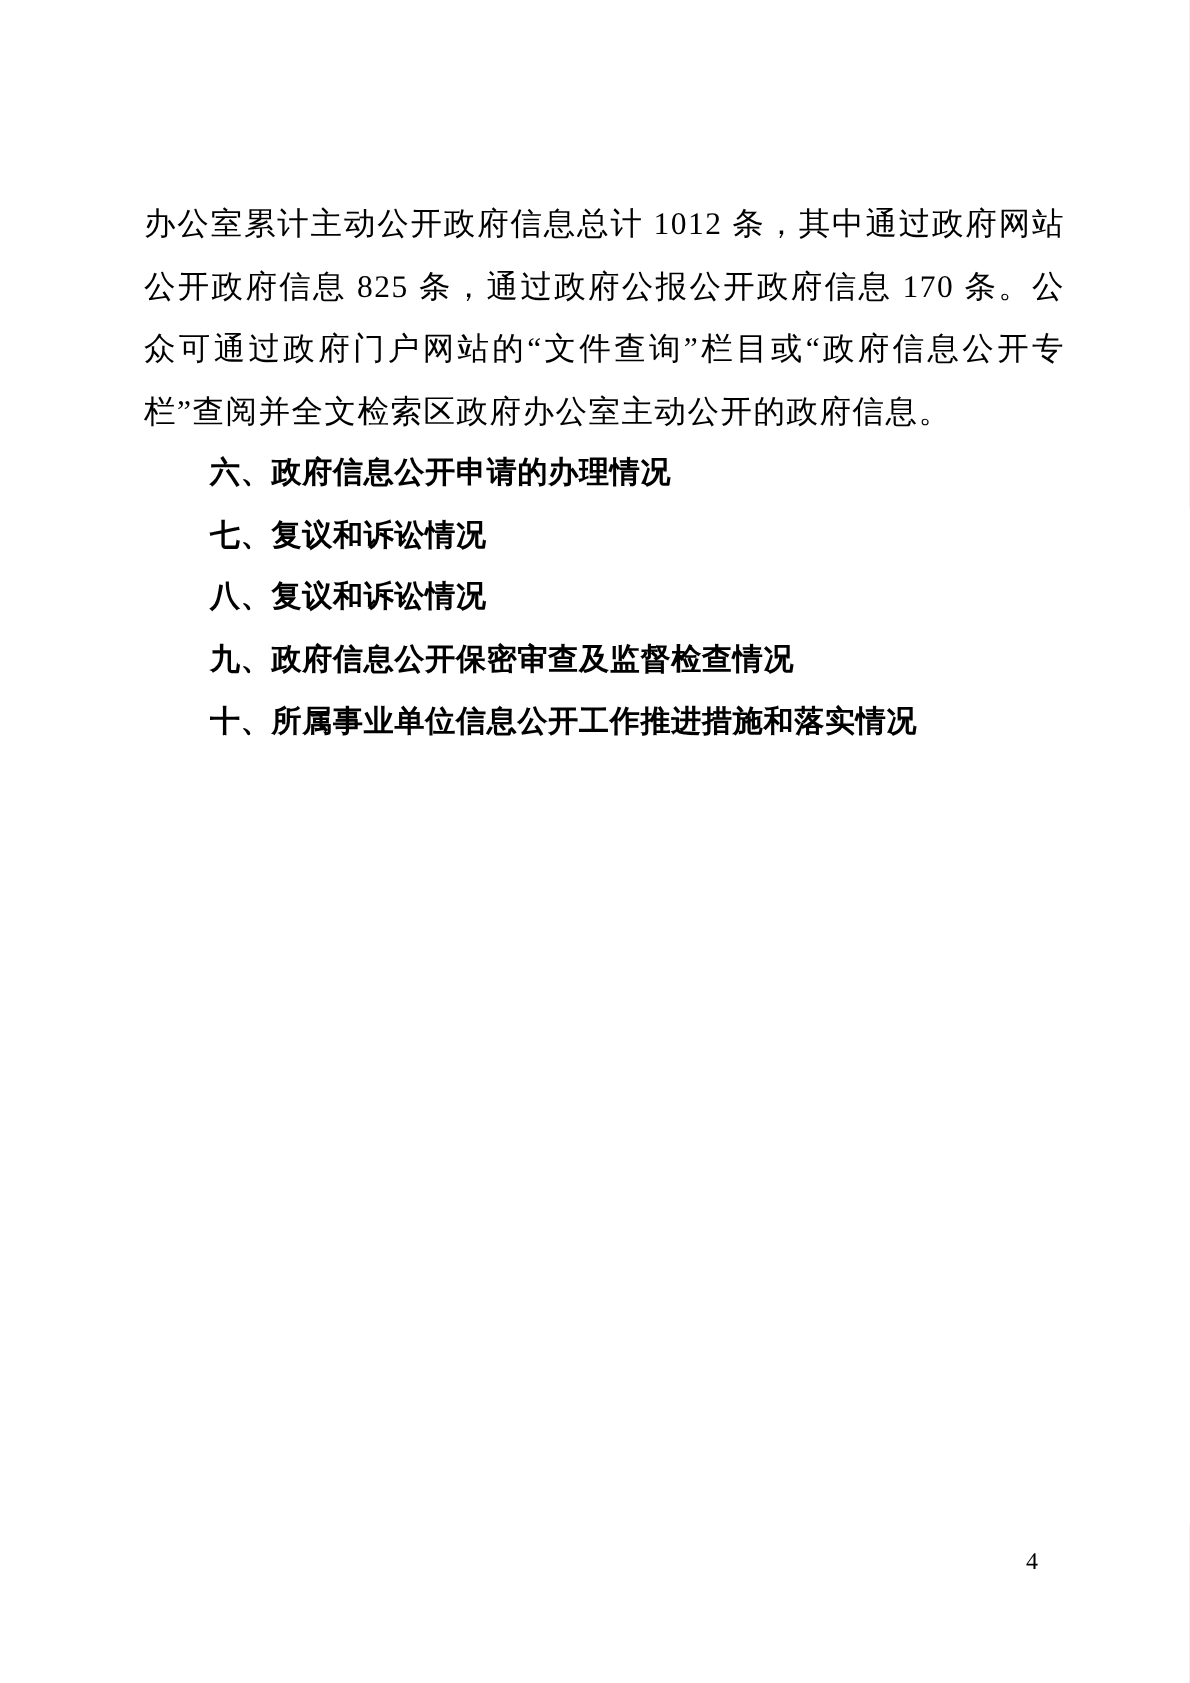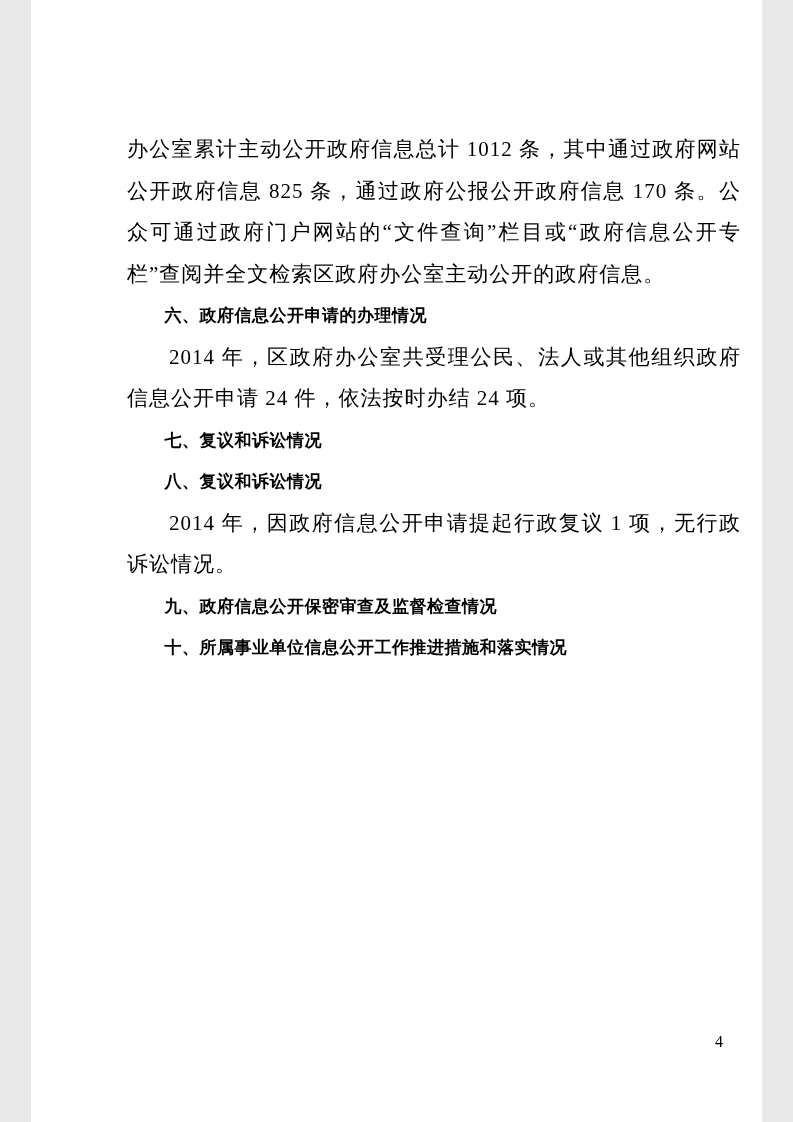--- a/index.html
+++ b/index.html
@@ -2,21 +2,21 @@
 <html><head>
 <meta charset="utf-8">
 <style>
   html, body {
     margin: 0;
     padding: 0;
     background: #e8e8e8;
   }
   .page {
     position: relative;
-    width: 731px;
+    width: 793px;
     height: 1122px;
     margin: 0 auto;
     background: #ffffff;
     color: #000000;
     font-family: "Liberation Serif", "DejaVu Serif", serif;
     overflow: hidden;
   }
   .content {
     position: absolute;
     left: 96px;
@@ -29,21 +29,21 @@
     line-height: 41.5px;
     letter-spacing: 1px;
     text-align: justify;
     word-break: break-all;
   }
   .para.indented {
     text-indent: 2em;
   }
   .heading {
     margin: 0;
-    font-size: 17px;
+    font-size: 20px;
     line-height: 41.5px;
     font-weight: bold;
     letter-spacing: 0.5px;
     font-family: "Liberation Sans", "DejaVu Sans", sans-serif;
     text-indent: 2.2em;
   }
   .page-number {
     position: absolute;
     left: 684px;
     top: 1030px;
@@ -55,28 +55,26 @@
 </head>
 <body>
 
 <div class="page">
   <div class="content">
 
     <p class="para">办公室累计主动公开政府信息总计 1012 条，其中通过政府网站公开政府信息 825 条，通过政府公报公开政府信息 170 条。公众可通过政府门户网站的“文件查询”栏目或“政府信息公开专栏”查阅并全文检索区政府办公室主动公开的政府信息。</p>
 
     <h2 class="heading">六、政府信息公开申请的办理情况</h2>
 
-    <p class="para indented">2014 年，区政府办公室共受理公民、法人或其他组织政府信息公开申请 24 件，依法按时办结 24 项。</p>
 
     <h2 class="heading">七、复议和诉讼情况</h2>
 
 
     <h2 class="heading">八、复议和诉讼情况</h2>
 
-    <p class="para indented">2014 年，因政府信息公开申请提起行政复议 1 项，无行政诉讼情况。</p>
 
     <h2 class="heading">九、政府信息公开保密审查及监督检查情况</h2>
 
 
     <h2 class="heading">十、所属事业单位信息公开工作推进措施和落实情况</h2>
 
 
   </div>
 
   <div class="page-number">4</div>

